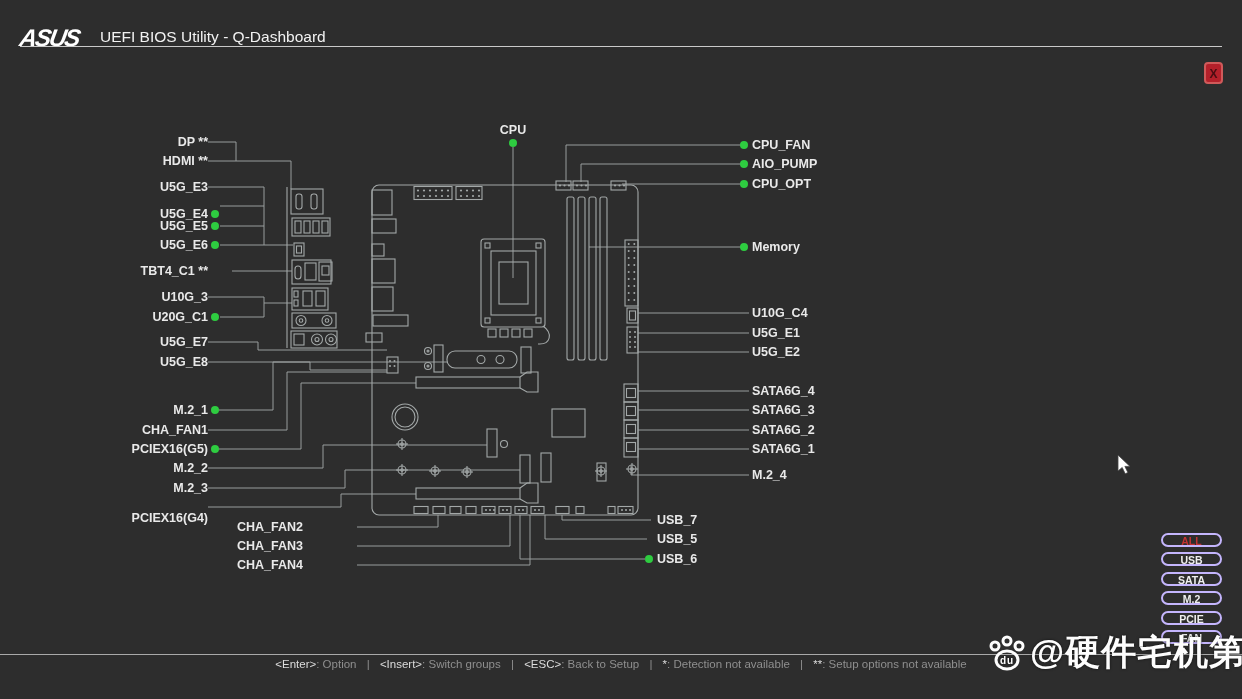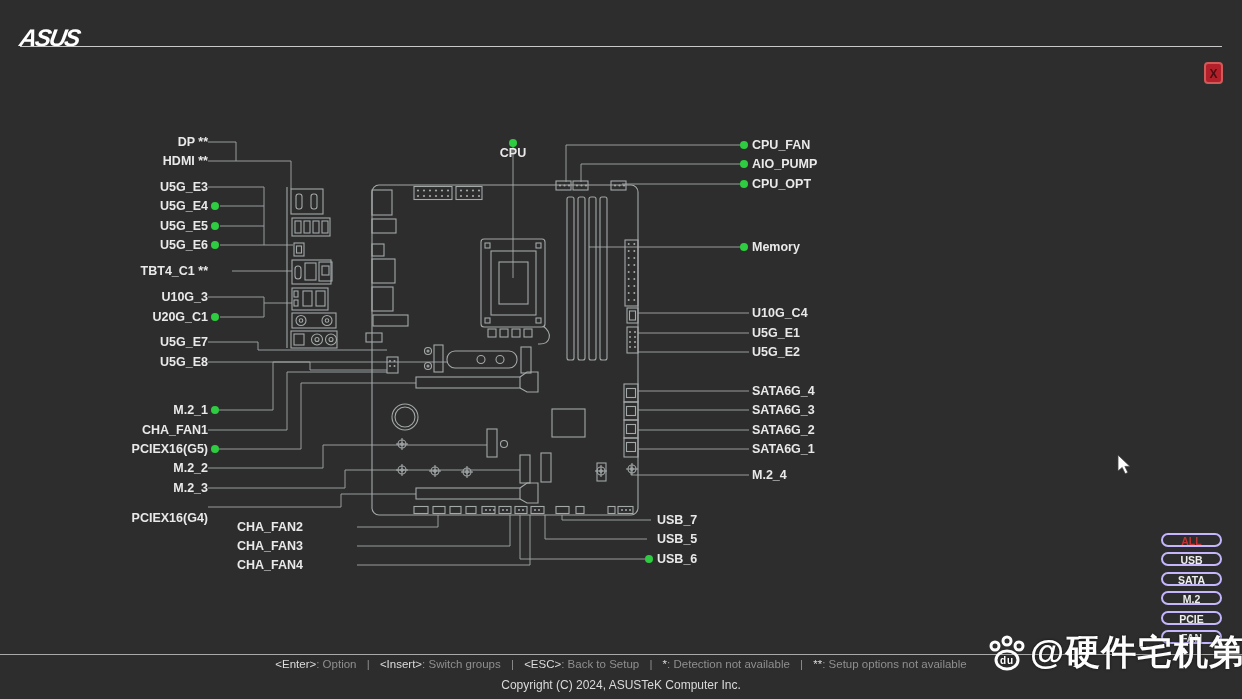--- a/index.html
+++ b/index.html
@@ -18,21 +18,21 @@
             font-size:12px;line-height:20px;text-align:center;padding:0;cursor:pointer;}
   .exitmsg{position:absolute;right:53px;top:103px;color:#f0f0f0;font-size:13.5px;}
 
   
   .lbl{position:absolute;height:18px;line-height:18px;font-size:12.5px;font-weight:bold;
        color:#e9e9e9;white-space:nowrap;}
   .lbl-l{left:38px;width:170px;text-align:right;}
   .lbl-b{left:185px;width:170px;text-align:center;}
   .lbl-r{left:752px;text-align:left;}
   .lbl-u{left:657px;text-align:right;}
-  .lbl-cpu{left:483px;top:121px;width:60px;text-align:center;margin-top:23px;}
+  .lbl-cpu{left:483px;top:121px;width:60px;text-align:center;}
   .gdot{position:absolute;width:8px;height:8px;border-radius:50%;background:#2ecc40;top:5px;}
   .lbl-l .gdot{left:173px;}
   .lbl-r .gdot,.lbl-u .gdot{left:-12px;}
   .cpudot{position:absolute;left:509px;top:139px;width:8px;height:8px;border-radius:50%;background:#2ecc40;}
 
   
   .fbtn{position:absolute;left:1161px;width:61px;height:14px;border:2px solid #c4b5fd;
         border-radius:8px;background:transparent;color:#efefef;font-family:"Liberation Sans",sans-serif;
         font-size:10.5px;font-weight:bold;line-height:13px;text-align:center;padding:0;cursor:pointer;}
   .fbtn.active{color:#c23232;}
@@ -52,20 +52,21 @@
 
   svg.diagram{position:absolute;left:0;top:0;}
   .cursor{position:absolute;left:1117px;top:454px;z-index:60;}
 </style>
 </head>
 <body>
 
 <div class="screen">
 
   <div class="logo">ASUS</div>
+  <div class="title">UEFI BIOS Utility - Q-Dashboard</div>
   <div class="hline"></div>
 
   <button class="closebtn">X</button>
 
   <svg class="diagram" width="1242" height="699" viewBox="0 0 1242 699">
 
     <g fill="none" stroke="#989d9d" stroke-width="1">
       <path d="M208 142 H236 V161"></path>
         <path d="M208 161 H236"></path>
         <path d="M236 161 H291 V189"></path>
@@ -372,21 +373,21 @@
         <circle cx="630" cy="510" r="1"></circle>
     </g>
   </svg>
 
   <div class="lbl lbl-cpu">CPU</div>
   <span class="cpudot"></span>
 
   <div class="lbl lbl-l" style="top:133px"><span>DP **</span></div>
   <div class="lbl lbl-l" style="top:152px"><span>HDMI **</span></div>
   <div class="lbl lbl-l" style="top:178px"><span>U5G_E3</span></div>
-  <div class="lbl lbl-l" style="top:197px"><span>U5G_E4</span><span class="gdot"></span></div>
+  <div class="lbl lbl-l" style="top:205px"><span>U5G_E4</span><span class="gdot"></span></div>
   <div class="lbl lbl-l" style="top:217px"><span>U5G_E5</span><span class="gdot"></span></div>
   <div class="lbl lbl-l" style="top:236px"><span>U5G_E6</span><span class="gdot"></span></div>
   <div class="lbl lbl-l" style="top:262px"><span>TBT4_C1 **</span></div>
   <div class="lbl lbl-l" style="top:288px"><span>U10G_3</span></div>
   <div class="lbl lbl-l" style="top:308px"><span>U20G_C1</span><span class="gdot"></span></div>
   <div class="lbl lbl-l" style="top:333px"><span>U5G_E7</span></div>
   <div class="lbl lbl-l" style="top:353px"><span>U5G_E8</span></div>
   <div class="lbl lbl-l" style="top:401px"><span>M.2_1</span><span class="gdot"></span></div>
   <div class="lbl lbl-l" style="top:421px"><span>CHA_FAN1</span></div>
   <div class="lbl lbl-l" style="top:440px"><span>PCIEX16(G5)</span><span class="gdot"></span></div>
@@ -427,21 +428,20 @@
     <span class="k">&lt;Enter&gt;</span><span>: Option</span>
     <span class="sep">|</span>
     <span class="k">&lt;Insert&gt;</span><span>: Switch groups</span>
     <span class="sep">|</span>
     <span class="k">&lt;ESC&gt;</span><span>: Back to Setup</span>
     <span class="sep">|</span>
     <span class="k">*</span><span>: Detection not available</span>
     <span class="sep">|</span>
     <span class="k">**</span><span>: Setup options not available</span>
   </div>
-  <div class="copy">Copyright (C) 2024, ASUSTeK Computer Inc.</div>
 
   <div class="wm">
     <svg width="42" height="42" viewBox="0 0 42 42">
       <g fill="none" stroke="#fdfdfd" stroke-width="3">
         <circle cx="9" cy="14" r="4"></circle>
         <circle cx="21" cy="9" r="4"></circle>
         <circle cx="33" cy="14" r="4"></circle>
         <ellipse cx="21" cy="28" rx="11" ry="9"></ellipse>
       </g>
       <text x="21" y="32" text-anchor="middle" font-size="10" font-weight="bold" fill="#fdfdfd" font-family="Liberation Sans, sans-serif">du</text>

